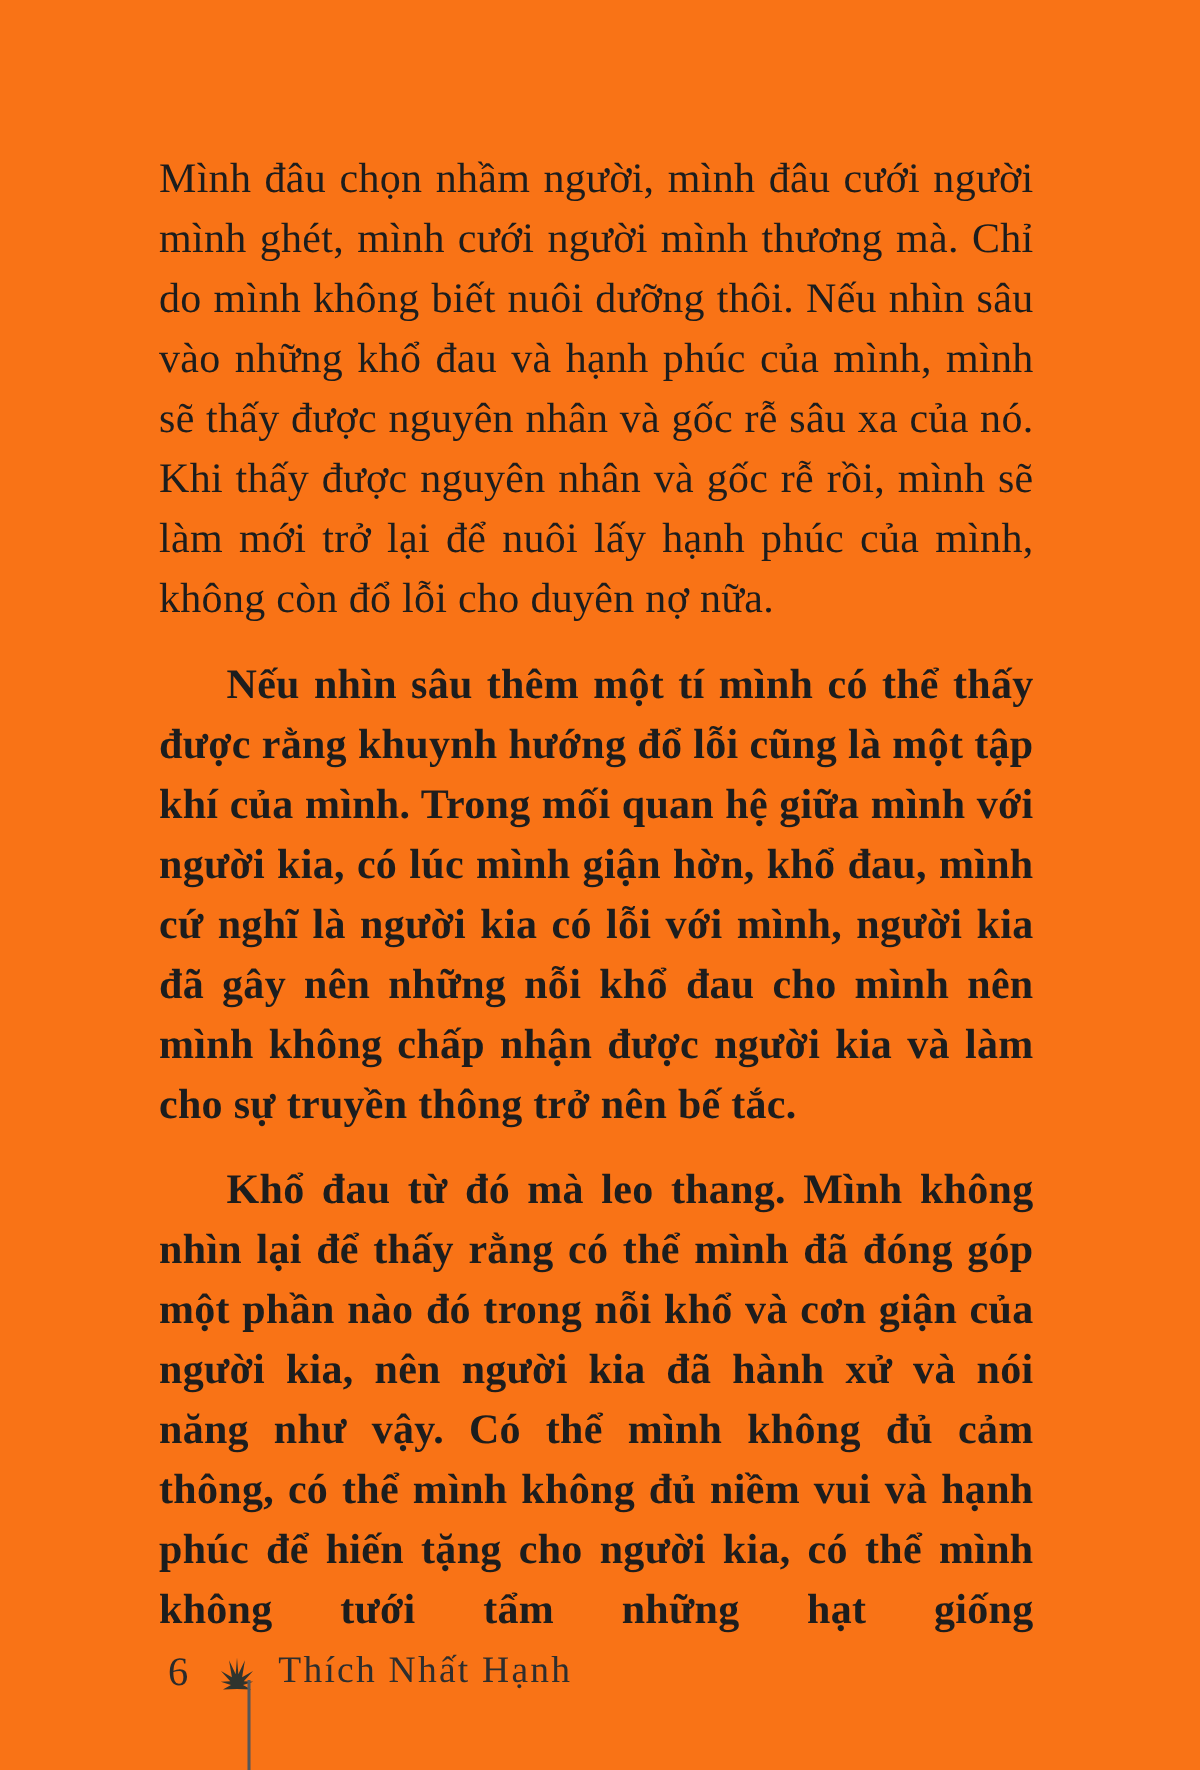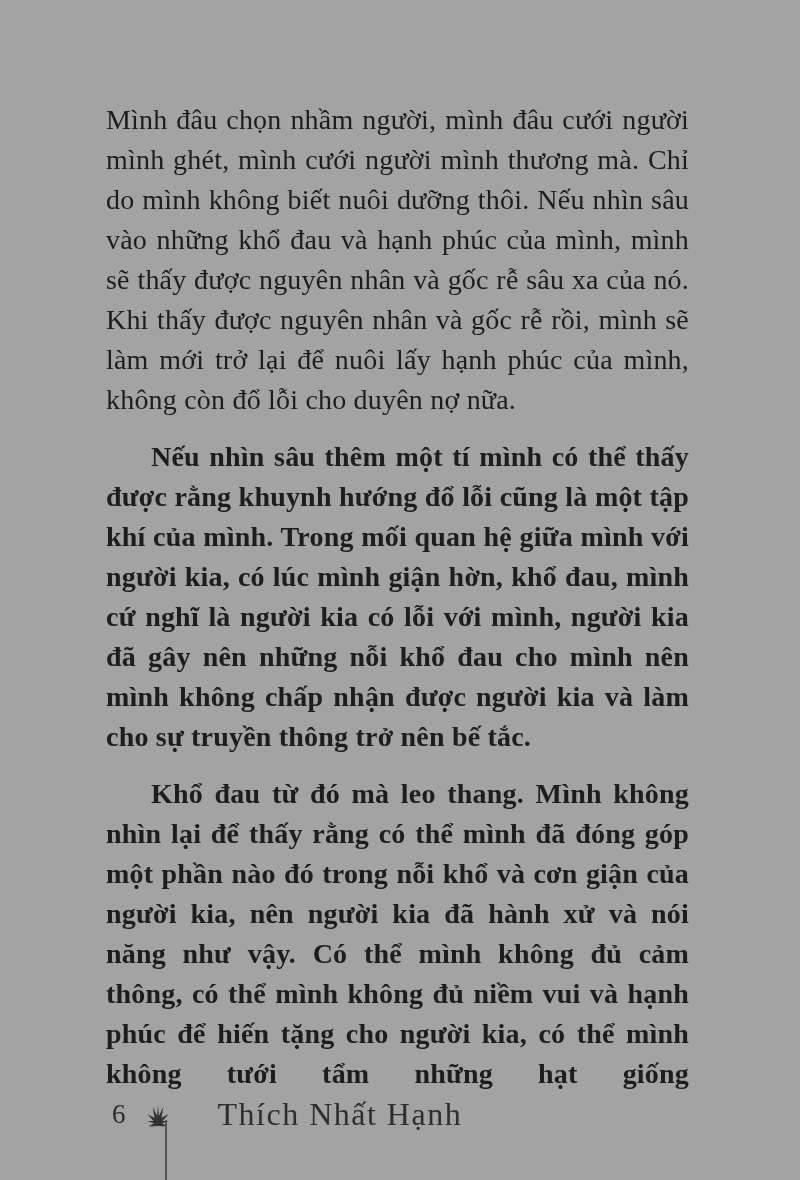--- a/index.html
+++ b/index.html
@@ -4,21 +4,21 @@
 <style>
   html, body {
     margin: 0;
     padding: 0;
     background: #ffffff;
   }
   .page {
     position: relative;
     width: 800px;
     height: 1180px;
-    background: #a3a3a3;
+    background: #f97316;
     overflow: hidden;
     font-family: "Liberation Serif", serif;
   }
   .body-text {
     position: absolute;
     left: 106px;
     top: 100px;
     width: 583px;
   }
   .para {
@@ -48,26 +48,25 @@
   .lotus {
     display: inline-block;
     width: 38px;
     height: 28px;
     margin-left: 13px;
     margin-right: 9px;
     position: relative;
     top: 2px;
   }
   .author {
-    font-size: 32px;
+    font-size: 25px;
     color: #2e2e2e;
     letter-spacing: 1.5px;
     line-height: 36px;
     font-weight: 400;
-    margin-left: 32px;
   }
   .stem {
     position: absolute;
     left: 165px;
     top: 1120px;
     width: 2px;
     height: 60px;
     background: #53575a;
   }
 </style>

